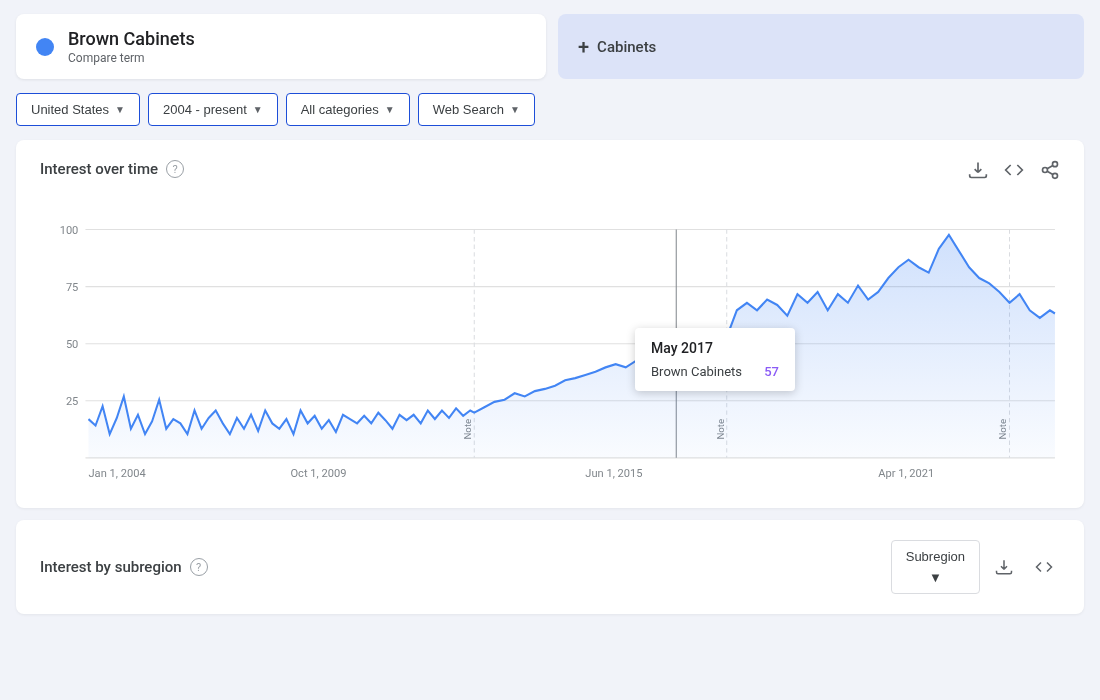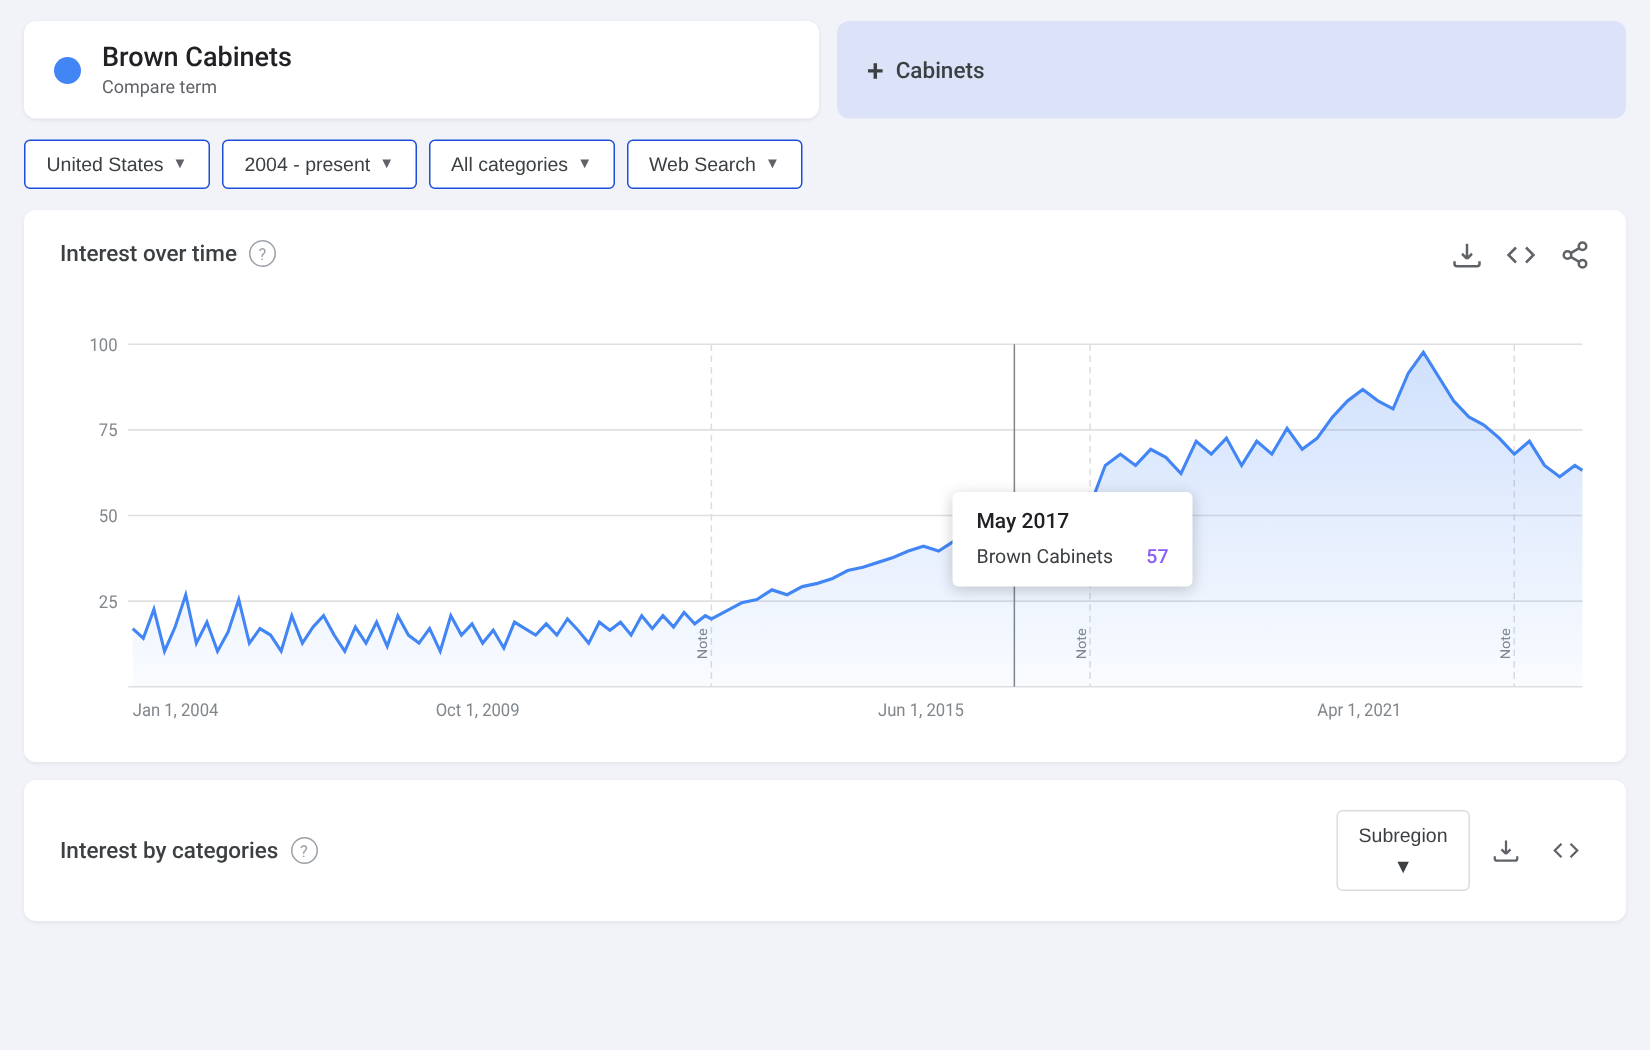--- a/index.html
+++ b/index.html
@@ -405,21 +405,21 @@
         <div class="tooltip-row">
           <span class="tooltip-label">Brown Cabinets</span>
           <span class="tooltip-value">57</span>
         </div>
       </div>
     </div>
   </div>
 
   <div class="bottom-card">
     <div class="bottom-card-left">
-      <span class="bottom-card-title">Interest by categories</span>
+      <span class="bottom-card-title">Interest by subregion</span>
       <div class="help-icon">?</div>
     </div>
     <div class="bottom-card-right">
       <button class="subregion-btn">
         <span>Subregion</span>
         <span>▼</span>
       </button>
       <div class="icon-btn">
         <svg width="18" height="18" viewBox="0 0 24 24" fill="none" stroke="#5f6368" stroke-width="2">
             <path d="M12 15V3m0 12l-4-4m4 4l4-4M2 17v2a2 2 0 002 2h16a2 2 0 002-2v-2"></path>

